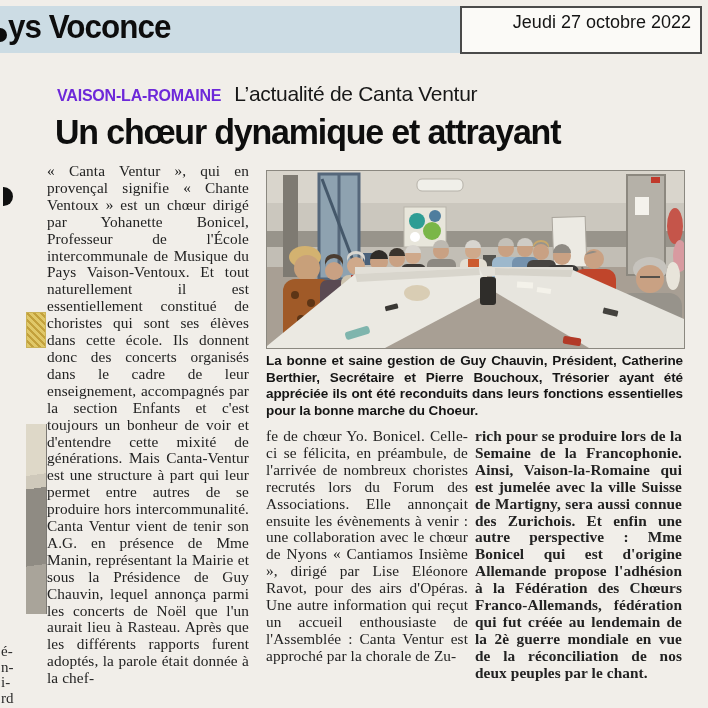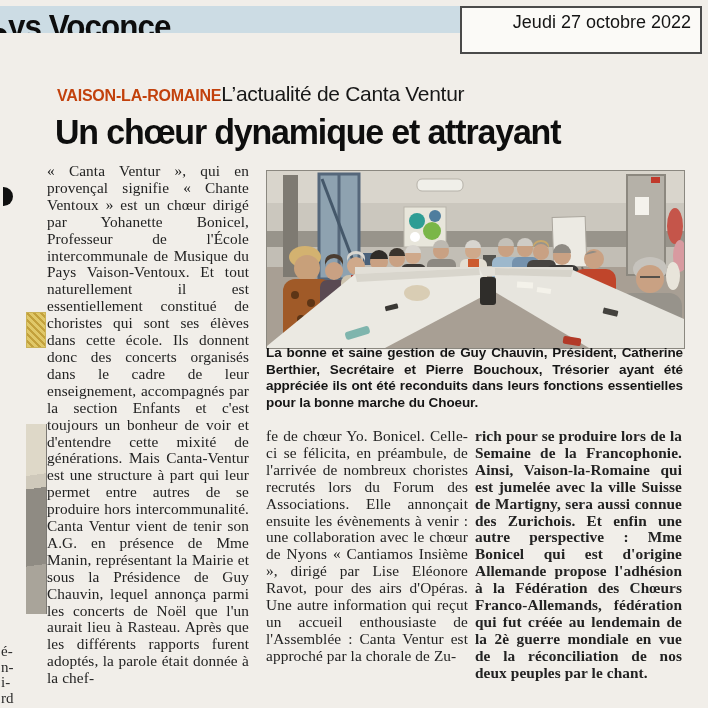--- a/index.html
+++ b/index.html
@@ -12,21 +12,21 @@
       radial-gradient(ellipse 160px 40px at 420px 695px, rgba(150,150,130,.14), transparent 70%),
       radial-gradient(ellipse 100px 30px at 120px 705px, rgba(150,150,130,.12), transparent 70%),
       radial-gradient(ellipse 300px 120px at 700px 250px, rgba(170,175,160,.10), transparent 75%),
       #f1eeе9;
     background-color:#f1eee9;
     font-family:"Liberation Sans", sans-serif;
     color:#1a1a1a;
   }
   
   .masthead-band{
-    position:absolute;left:0;top:6px;width:468px;height:27px;
+    position:absolute;left:0;top:6px;width:468px;height:47px;
     background:#ccdce4;overflow:hidden;
   }
   .masthead{
     position:absolute;left:8px;top:2px;margin:0;
     font-size:33px;font-weight:bold;color:#0d0d0d;
     letter-spacing:-1px;transform:scaleX(.95);transform-origin:left;
     white-space:nowrap;
   }
   .masthead-frag{
     position:absolute;left:-7px;top:22px;width:14px;height:14px;
@@ -34,22 +34,22 @@
   }
   .datebox{
     position:absolute;left:460px;top:6px;width:242px;height:48px;
     background:#fbfaf7;border:2px solid #4a4a4a;box-sizing:border-box;
     text-align:right;padding:3px 9px 11px 0;
   }
   .datebox .date{font-size:18px;color:#141414;line-height:22px;}
   .datebox .brand{font-size:15px;font-weight:bold;color:#e8491c;line-height:19px;letter-spacing:.2px;}
   
   .kicker{position:absolute;left:57px;top:82px;white-space:nowrap;}
-  .kicker-loc{font-size:16px;font-weight:bold;color:#c2410c;letter-spacing:-.2px;}
-  .kicker-topic{font-size:21px;color:#181818;letter-spacing:-.3px;}
+  .kicker-loc{font-size:16px;font-weight:bold;color:#6d28d9;letter-spacing:-.2px;}
+  .kicker-topic{font-size:21px;color:#181818;margin-left:13px;letter-spacing:-.3px;}
   .headline{
     position:absolute;left:55px;top:112px;margin:0;
     font-size:35px;font-weight:bold;color:#0e0e0e;
     letter-spacing:-1.2px;transform:scaleX(.97);transform-origin:left;
     white-space:nowrap;
   }
   
   .col{
     position:absolute;width:202px;
     font-family:"Liberation Serif", serif;
@@ -59,21 +59,21 @@
   .col-left{left:47px;top:163px;height:545px;}
   .col-mid{left:266px;top:428px;height:280px;}
   .col-right{left:475px;top:428px;width:207px;height:280px;font-weight:bold;}
   
   .photo{
     position:absolute;left:266px;top:170px;width:417px;height:177px;margin:0;
     border:1px solid #8b8880;background:#cdc9c0;box-sizing:content-box;
   }
   .photo svg{display:block;}
   .caption{
-    position:absolute;left:266px;top:345px;width:417px;
+    position:absolute;left:266px;top:353px;width:417px;
     font-size:13.5px;line-height:16.5px;font-weight:bold;color:#151515;
     text-align:justify;letter-spacing:-.1px;
   }
   
   .frag-paren{
     position:absolute;left:3px;top:187px;width:10px;height:19px;
     background:#101010;border-radius:0 10px 10px 0;
   }
   .frag-yellow{
     position:absolute;left:26px;top:312px;width:18px;height:34px;

